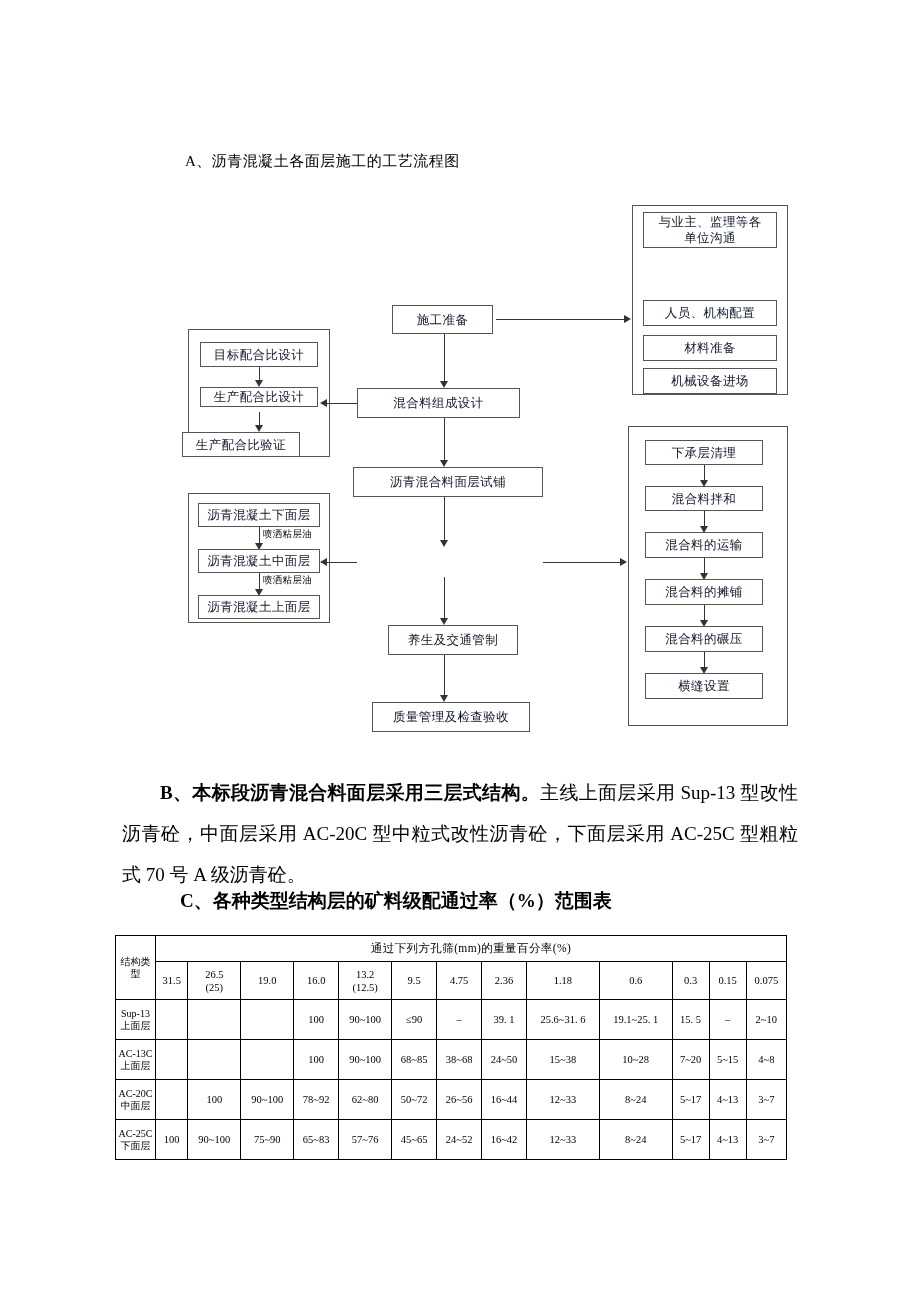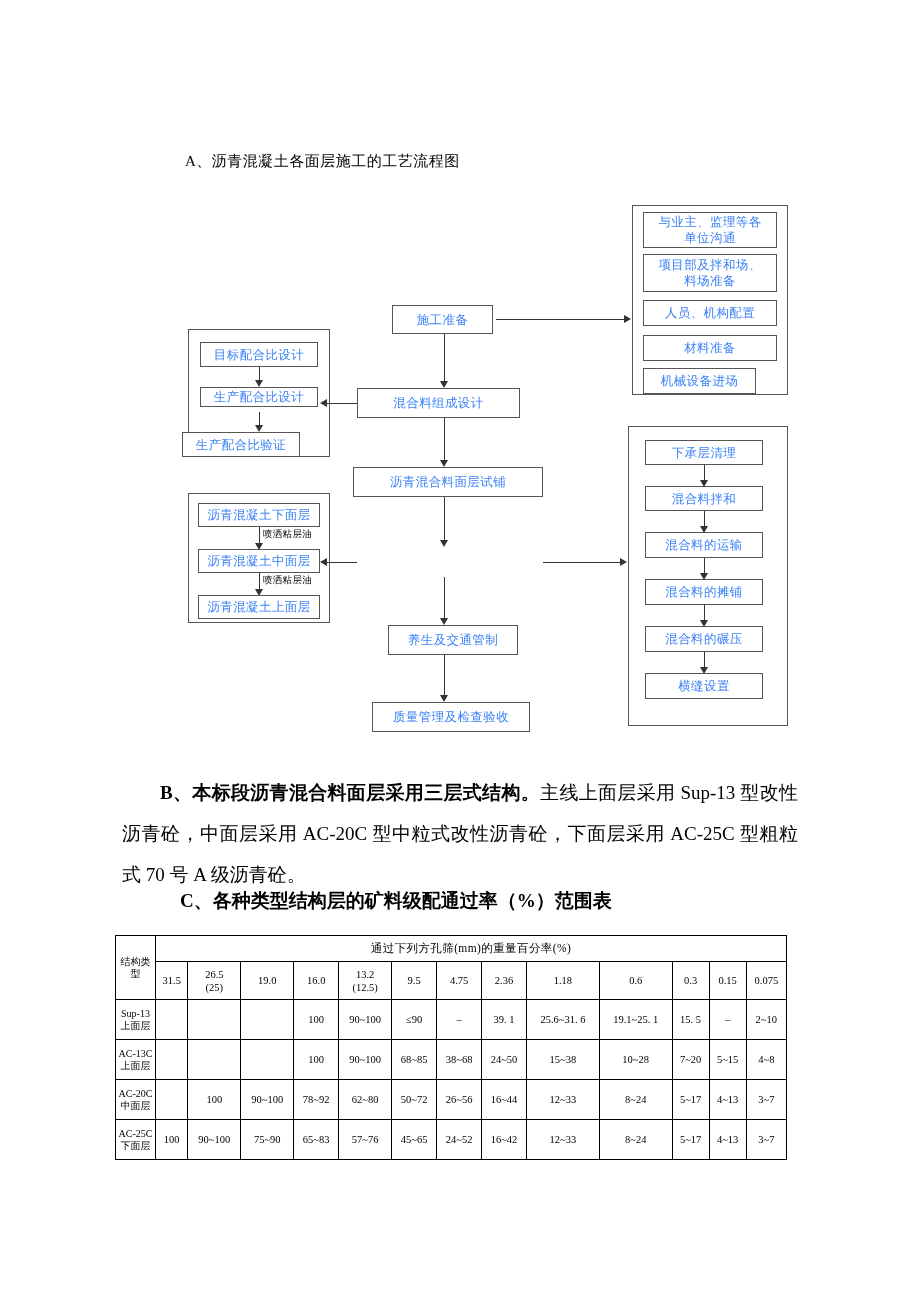--- a/index.html
+++ b/index.html
@@ -30,21 +30,21 @@
     position:absolute; left:180px; top:888px;
     font-size:19px; font-weight:bold; white-space:nowrap;
   }
 
   
   .flow { position:absolute; left:0; top:190px; width:920px; height:560px; }
   .node {
     position:absolute; border:1px solid #555; background:#fff;
     display:flex; align-items:center; justify-content:center;
     text-align:center; font-size:12.5px; line-height:16px;
-    letter-spacing:0.4px; color:#3b82f6;
+    letter-spacing:0.4px; color:#0f172a;
   }
   .group {
     position:absolute; border:1px solid #555; background:transparent;
   }
   .edge { position:absolute; background:#333; }
   .edge.h { height:1px; }
   .edge.v { width:1px; }
   .arrowdown {
     position:absolute; width:0; height:0;
     border-left:4px solid transparent; border-right:4px solid transparent;
@@ -167,30 +167,27 @@
     </div>
 
     <div class="edge h" style="left:327px; top:372px; width:30px;"></div>
     <div class="arrowleft" style="left:320px; top:368px;"></div>
 
     <div class="group" style="left:632px; top:15px; width:156px; height:190px;"></div>
 
     <div class="node" style="left:643px; top:22px; width:134px; height:36px;">
       <span style="display:block; width:112px;">与业主、监理等各单位沟通</span>
     </div>
-    <div class="node" style="left:643px; top:64px; width:134px; height:38px;">
-      <span style="display:block; width:112px;">项目部及拌和场、料场准备</span>
-    </div>
     <div class="node" style="left:643px; top:110px; width:134px; height:26px;">
       <span>人员、机构配置</span>
     </div>
     <div class="node" style="left:643px; top:145px; width:134px; height:26px;">
       <span>材料准备</span>
     </div>
-    <div class="node" style="left:643px; top:178px; width:113px; height:26px;">
+    <div class="node" style="left:643px; top:178px; width:134px; height:26px;">
       <span>机械设备进场</span>
     </div>
 
     <div class="edge h" style="left:496px; top:129px; width:129px;"></div>
     <div class="arrowright" style="left:624px; top:125px;"></div>
 
     <div class="group" style="left:628px; top:236px; width:160px; height:300px;"></div>
 
     <div class="node" style="left:645px; top:250px; width:118px; height:25px;">
       <span>下承层清理</span>

